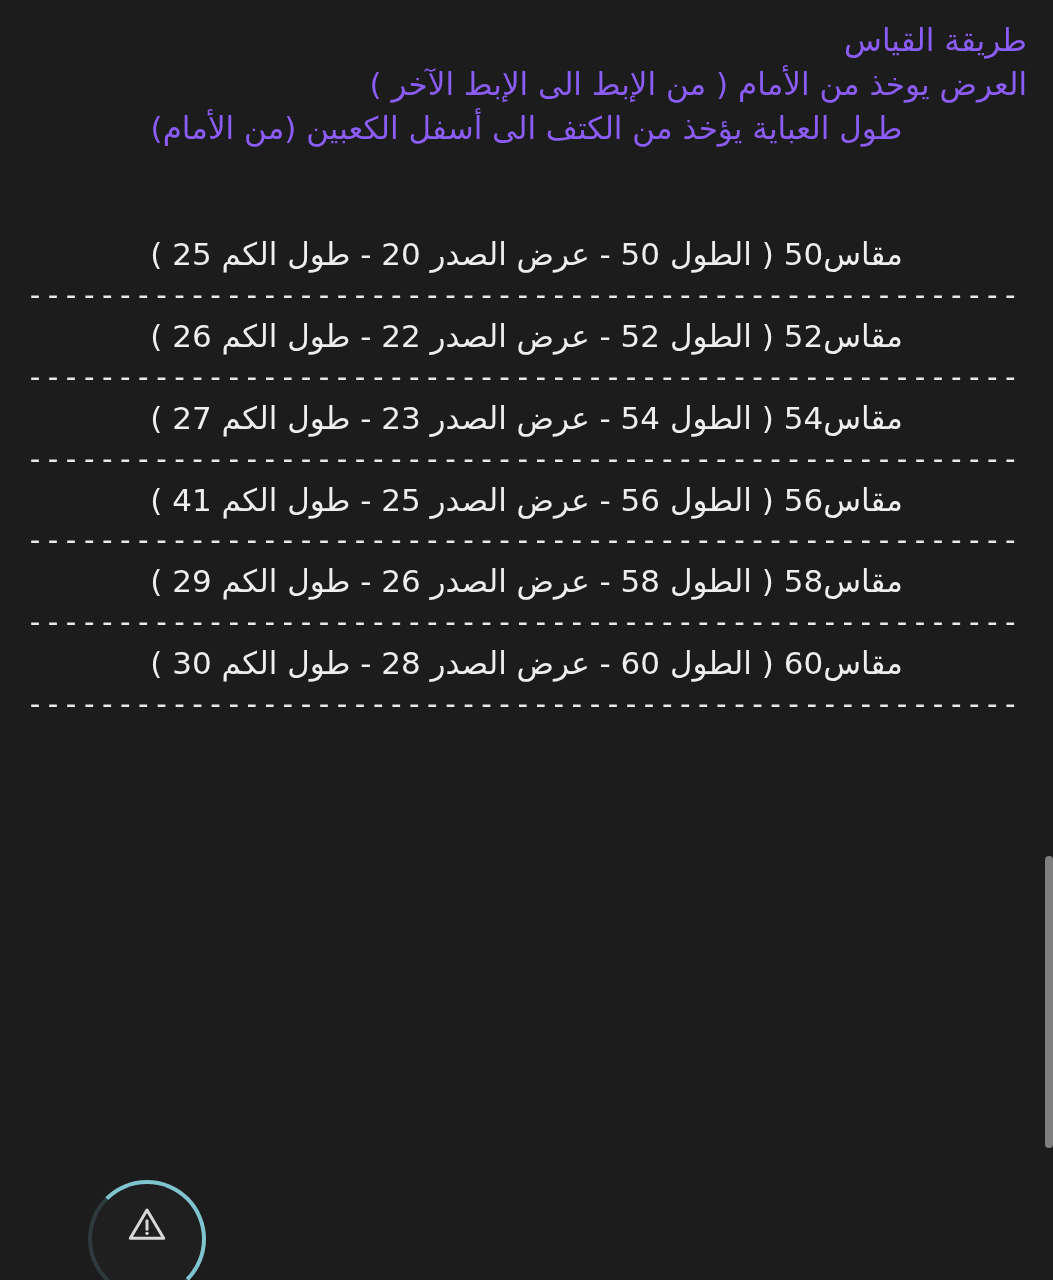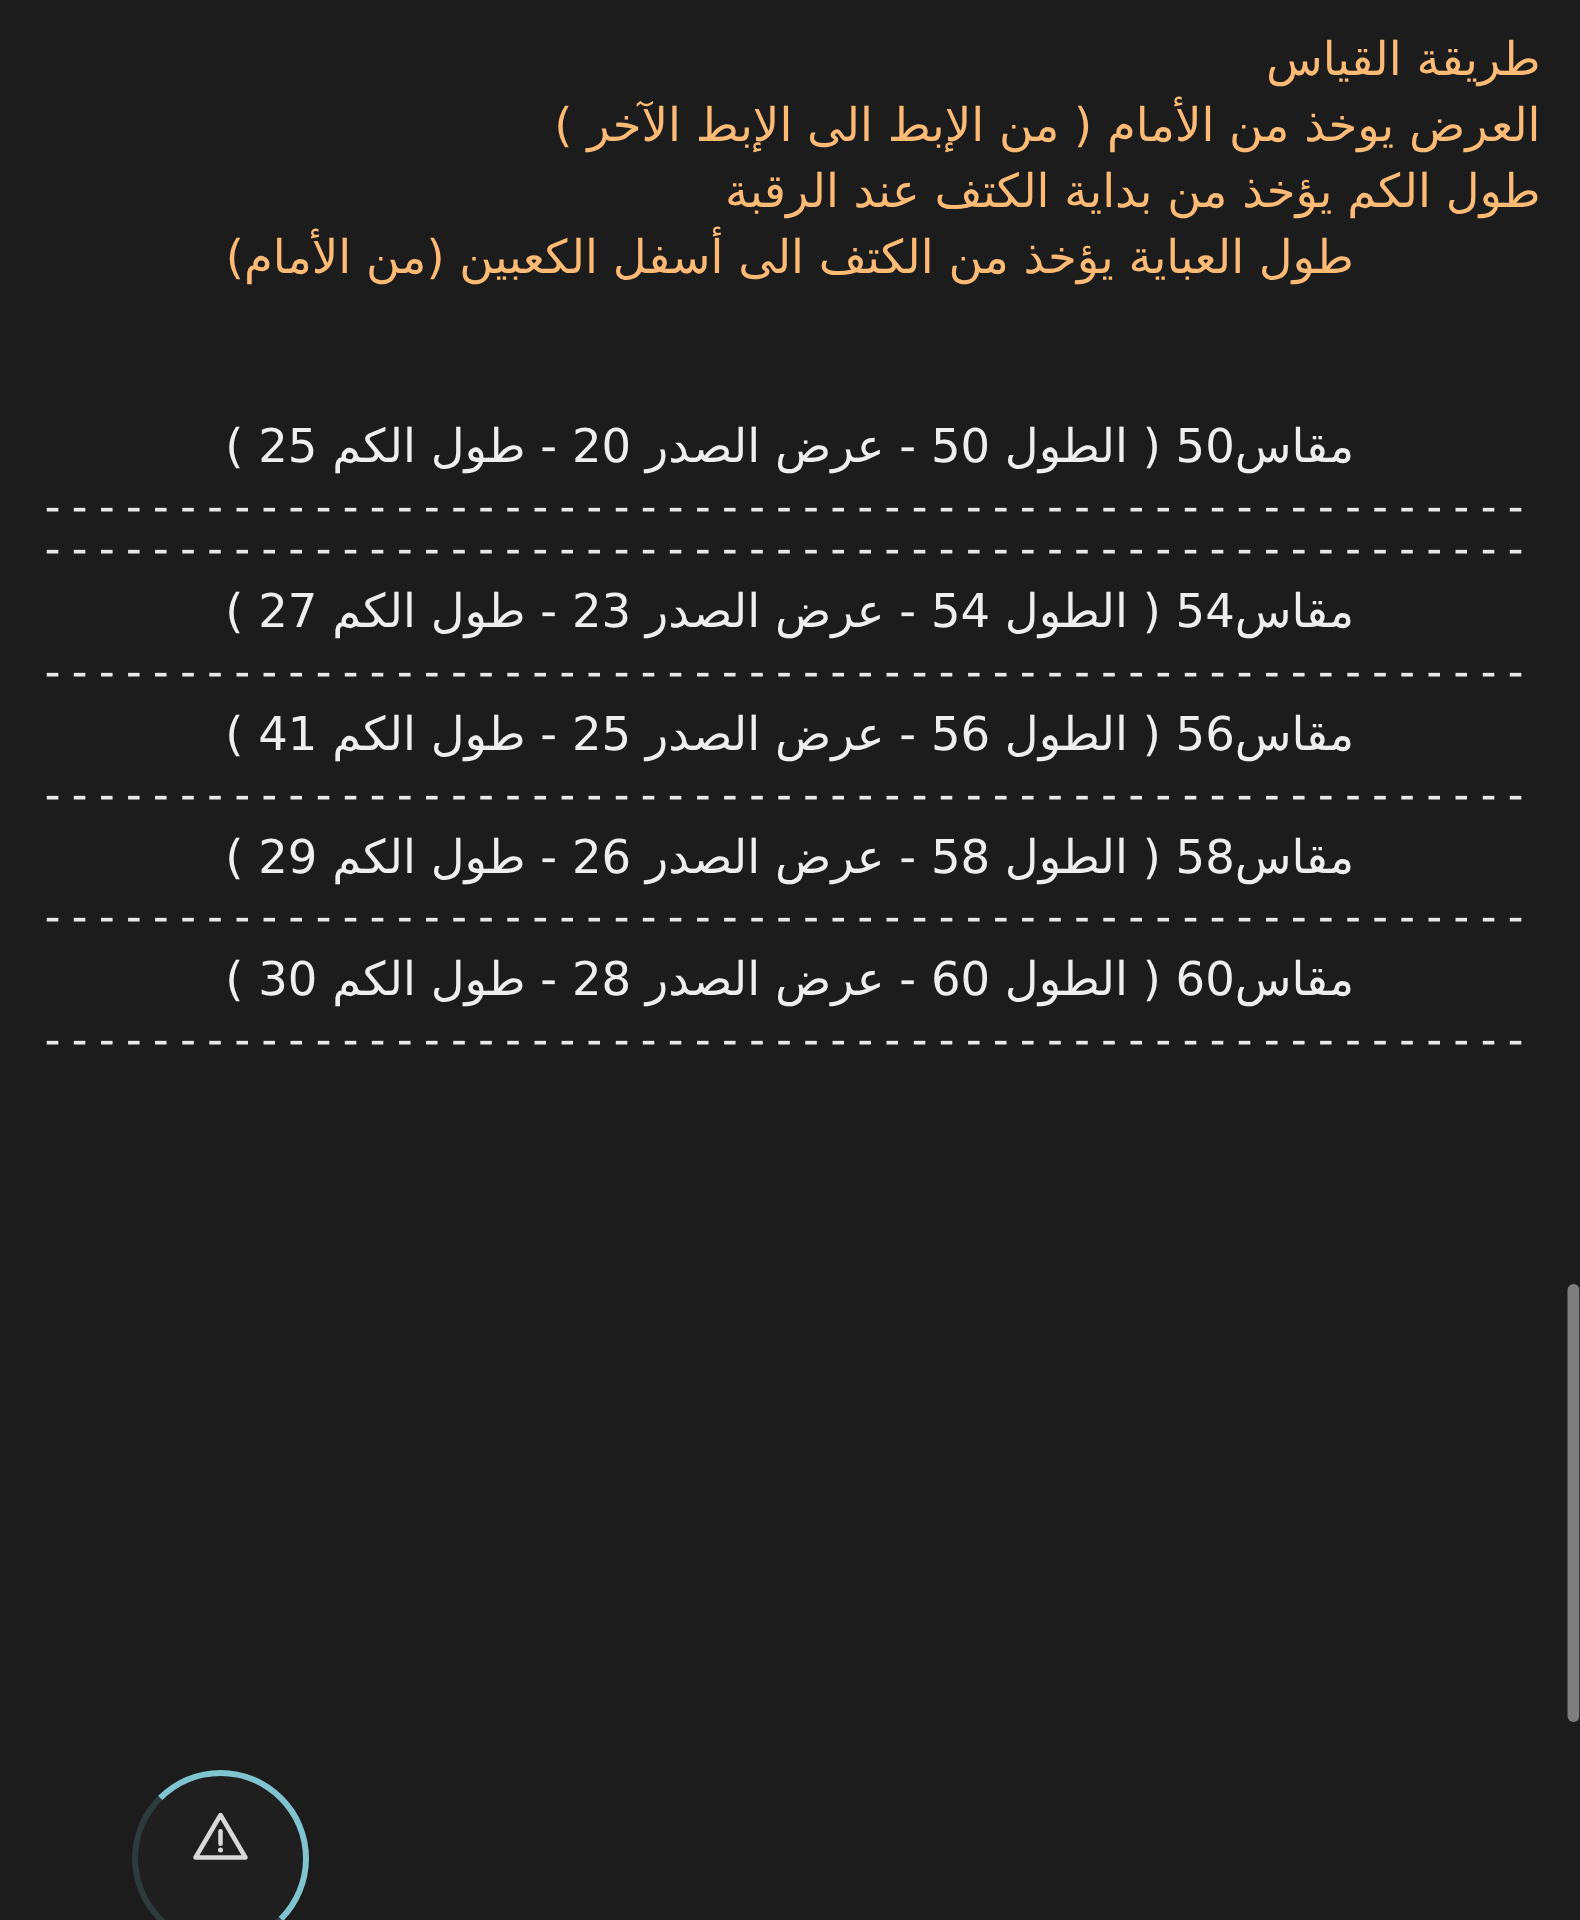--- a/index.html
+++ b/index.html
@@ -24,21 +24,21 @@
     direction: rtl;
   }
   .intro {
     margin: 0;
     padding: 0;
   }
   .intro-line {
     font-size: 31px;
     line-height: 1.42;
     text-align: right;
-    color: #fdba74;
+    color: #8b5cf6;
     white-space: normal;
     letter-spacing: 0px;
   }
   .intro-line.wrap2 {
     text-align: center;
   }
   .spacer {
     height: 78px;
   }
   .size-list {
@@ -111,33 +111,33 @@
   }
 </style>
 </head>
 <body>
 
 <div class="page">
 
   <div class="intro">
     <div class="intro-line">طريقة القياس</div>
     <div class="intro-line">العرض يوخذ من الأمام ( من الإبط الى الإبط الآخر )</div>
-    <div class="intro-line">طول الكم يؤخذ من بداية الكتف عند الرقبة</div>
     <div class="intro-line wrap2">طول العباية يؤخذ من الكتف الى أسفل الكعبين (من الأمام)</div>
   </div>
 
   <div class="spacer"></div>
 
   <div class="size-list">
 
     <div class="size-row">مقاس50 ( الطول 50 - عرض الصدر 20 - طول الكم 25 )</div>
     <div class="divider">
         <span>-------------------------------------------------------</span>
       </div>
 
+    <div class="size-row">مقاس52 ( الطول 52 - عرض الصدر 22 - طول الكم 26 )</div>
     <div class="divider">
         <span>-------------------------------------------------------</span>
       </div>
 
     <div class="size-row">مقاس54 ( الطول 54 - عرض الصدر 23 - طول الكم 27 )</div>
     <div class="divider">
         <span>-------------------------------------------------------</span>
       </div>
 
     <div class="size-row">مقاس56 ( الطول 56 - عرض الصدر 25 - طول الكم 41 )</div>

